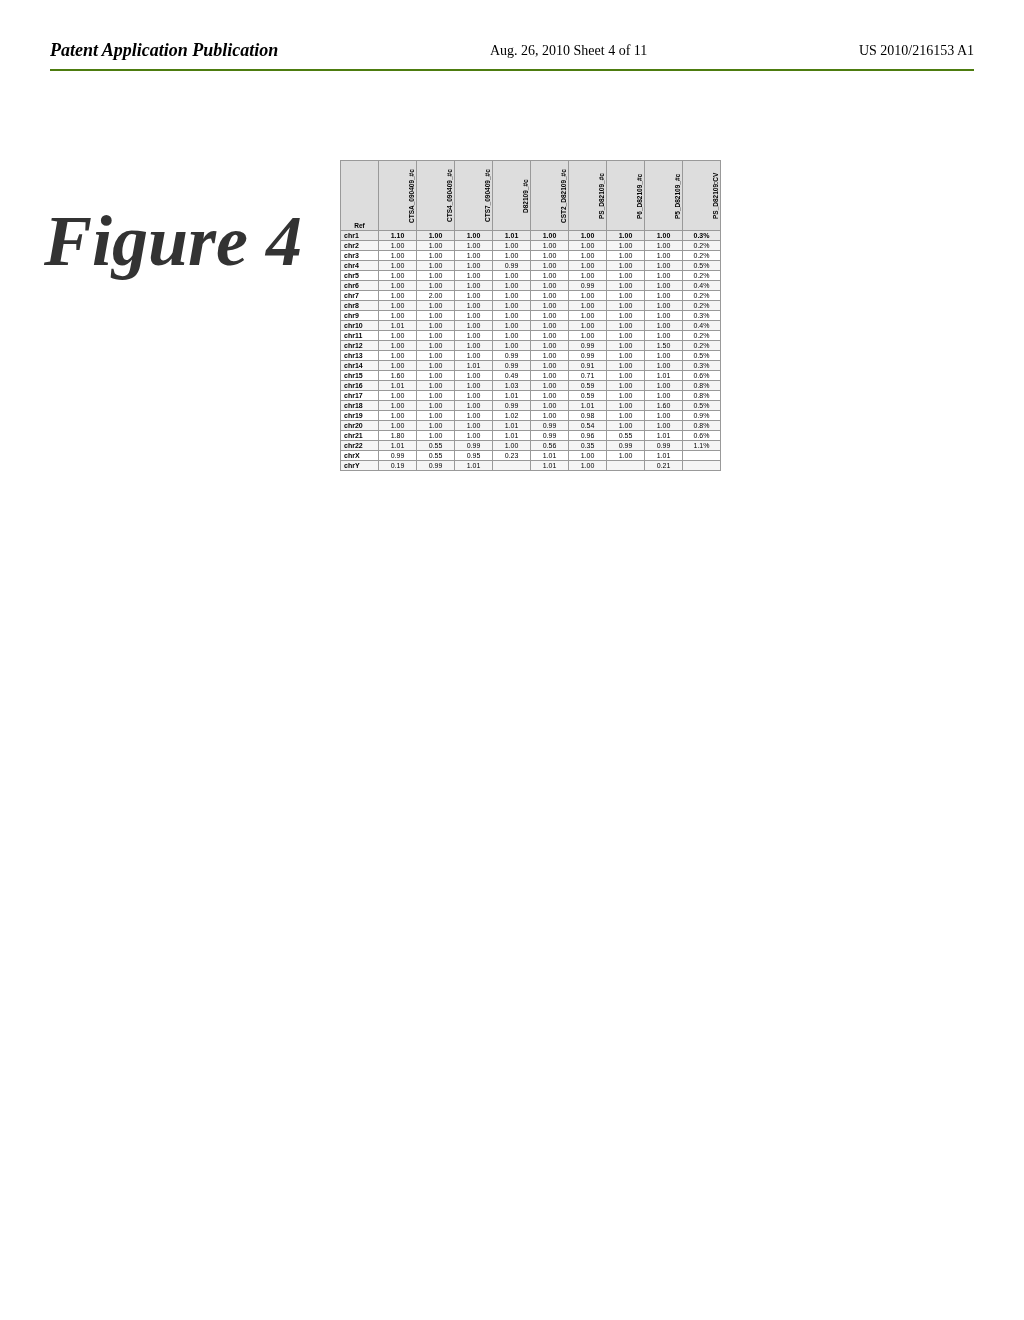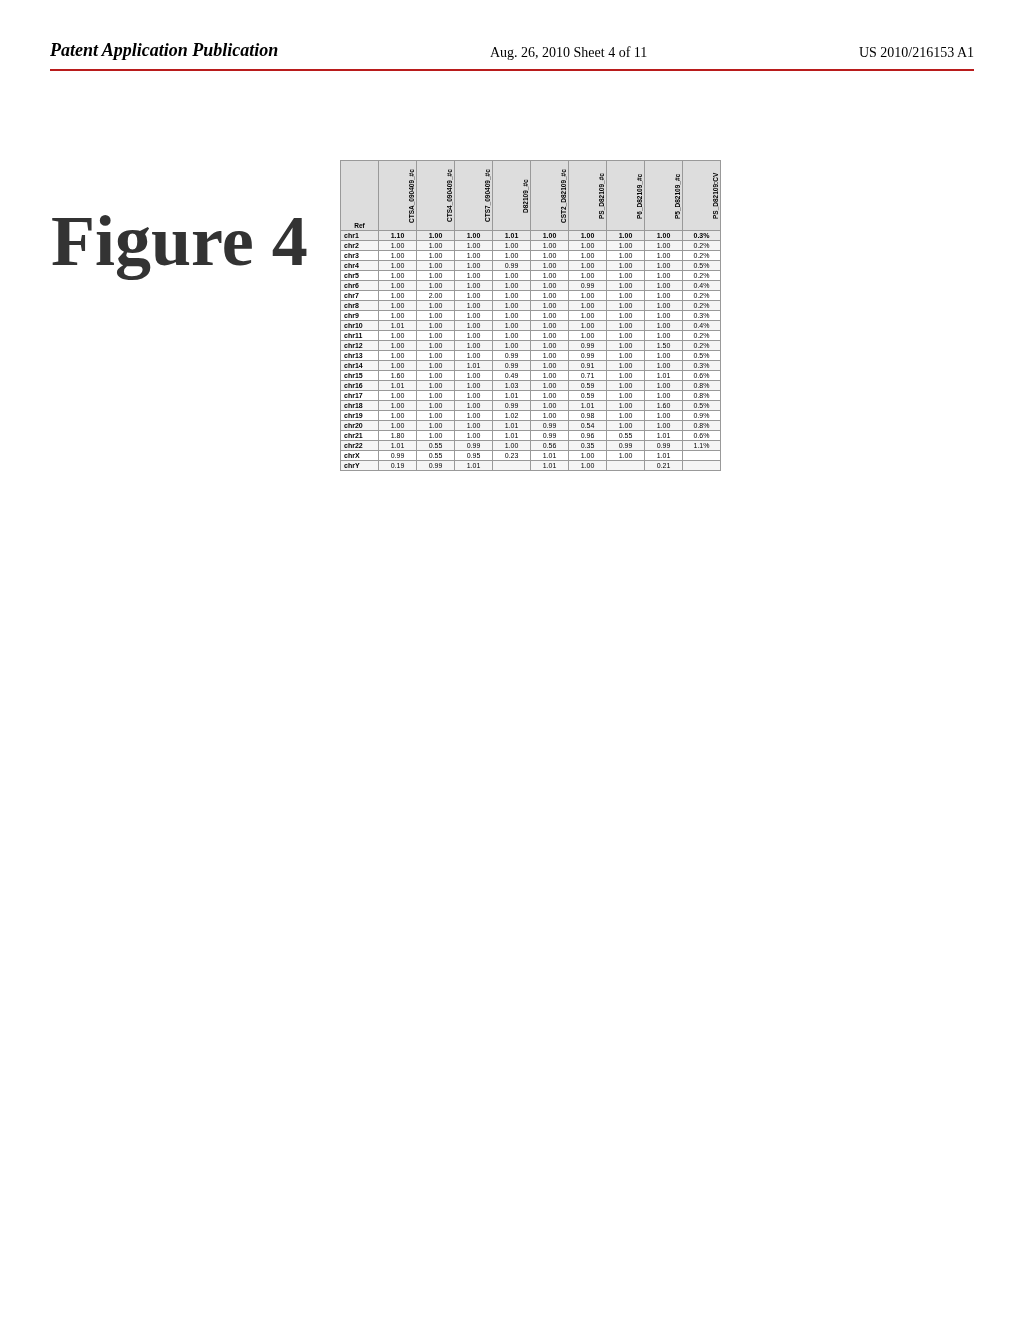--- a/index.html
+++ b/index.html
@@ -12,22 +12,22 @@
     }
     .page {
       width: 1024px;
       min-height: 1320px;
       padding: 40px 50px;
       position: relative;
     }
     .header {
       display: flex;
       justify-content: space-between;
-      align-items: flex-end;
-      border-bottom: 2px solid #b91c1c;
+      align-items: center;
+      border-bottom: 2px solid #4d7c0f;
       padding-bottom: 8px;
       margin-bottom: 30px;
     }
     .header-left {
       font-size: 18px;
       font-weight: bold;
       font-style: italic;
       max-width: 380px;
     }
     .header-center {
@@ -35,22 +35,23 @@
       text-align: center;
     }
     .header-right {
       font-size: 14px;
       font-weight: normal;
       text-align: right;
     }
     .figure-label {
       font-size: 72px;
       font-weight: bold;
+      font-style: italic;
       position: absolute;
-      left: 51px;
+      left: 44px;
       top: 200px;
       color: #333;
     }
     .table-container {
       position: absolute;
       left: 340px;
       top: 160px;
       right: 30px;
     }
     .data-table {

